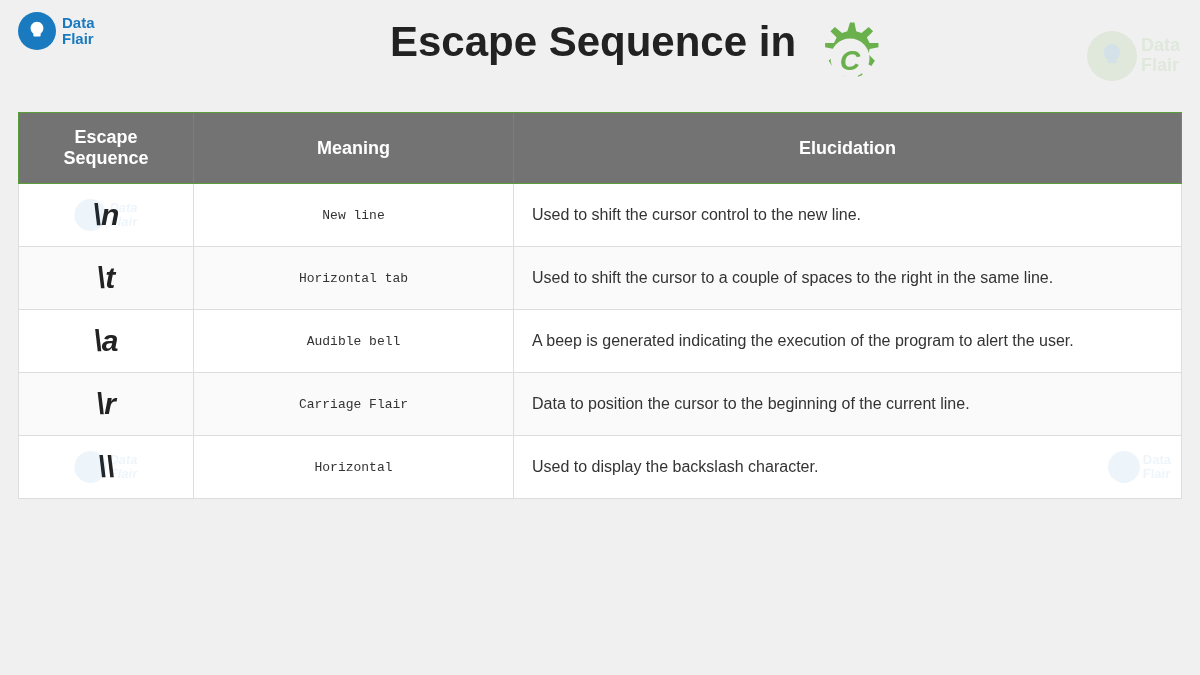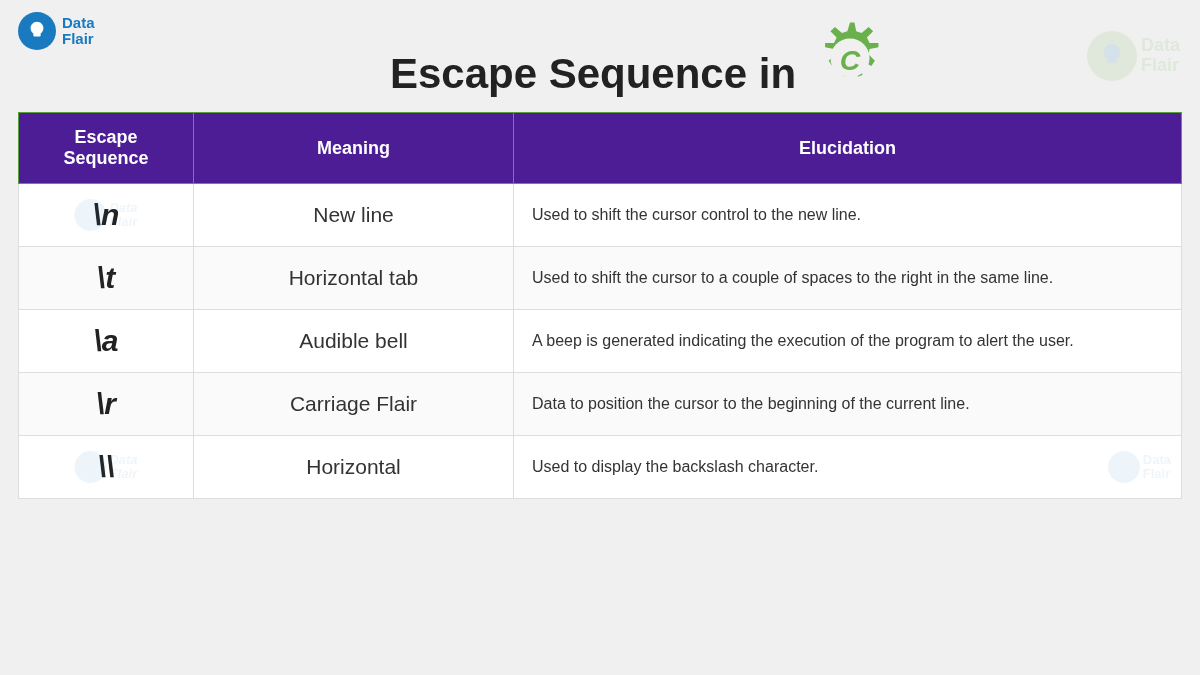--- a/index.html
+++ b/index.html
@@ -64,21 +64,21 @@
       color: #1a7abf;
     }
 
     .page-title {
       flex: 1;
       text-align: center;
       font-size: 42px;
       font-weight: 900;
       color: #222;
       display: flex;
-      align-items: flex-end;
+      align-items: flex-start;
       justify-content: center;
       gap: 14px;
       padding-left: 80px;
     }
 
     
     .c-gear-icon {
       position: relative;
       width: 80px;
       height: 80px;
@@ -122,21 +122,21 @@
     .table-container {
       margin: 0 18px 10px 18px;
     }
 
     table {
       width: 100%;
       border-collapse: collapse;
     }
 
     thead tr {
-      background: #4c1d95;
+      background: #737373;
       margin-top: 12px;
     }
 
     thead th {
       color: white;
       font-weight: bold;
       font-size: 18px;
       padding: 14px 16px;
       text-align: center;
       border: 1px solid #5a9e3c;
@@ -170,24 +170,25 @@
     tbody td:first-child {
       font-size: 30px;
       font-weight: 900;
       color: #222;
       text-align: center;
       font-style: italic;
       width: 175px;
     }
 
     tbody td:nth-child(2) {
-      font-size: 21px;
+      font-size: 13px;
       color: #333;
       text-align: center;
       width: 320px;
+      font-family: Liberation Mono, monospace;
     }
 
     tbody td:nth-child(3) {
       font-size: 16px;
       color: #333;
       line-height: 1.45;
       margin-top: 16px;
     }
 
     

